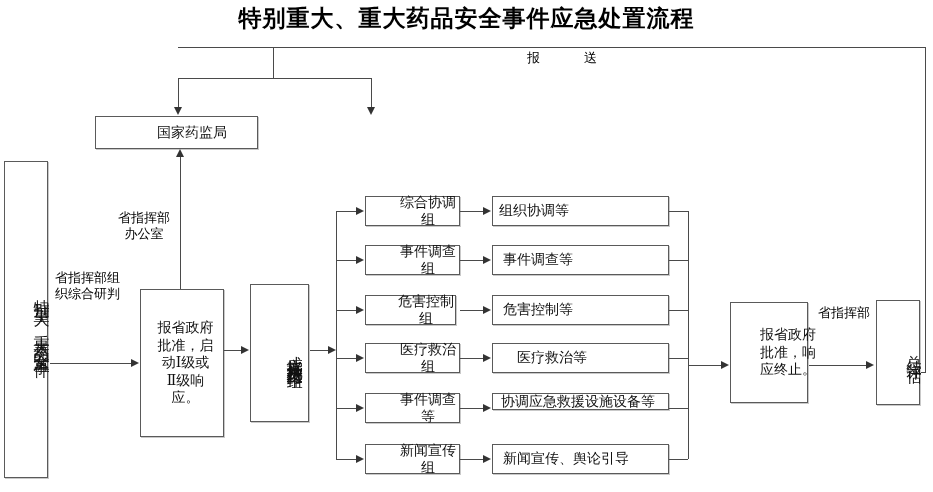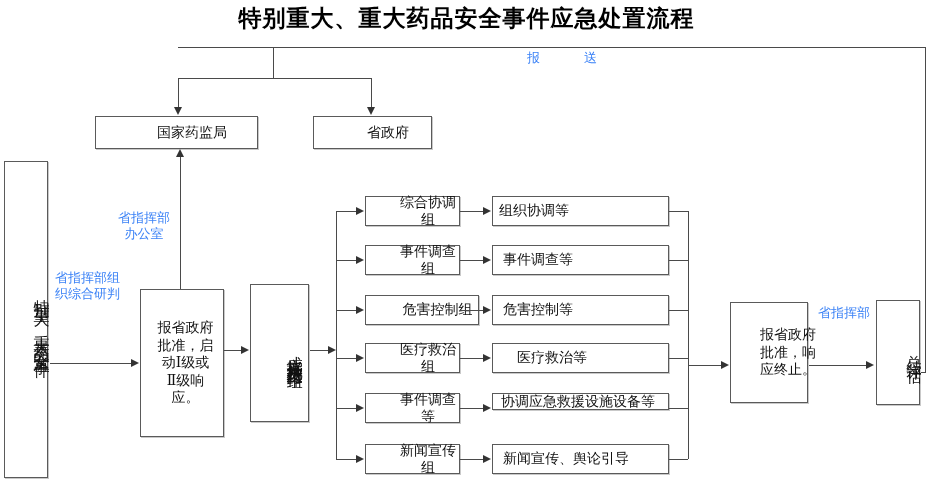--- a/index.html
+++ b/index.html
@@ -91,21 +91,21 @@
     position: absolute;
     width: 0; height: 0;
     border-left: 4.5px solid transparent;
     border-right: 4.5px solid transparent;
     border-bottom: 8px solid #333;
   }
   .lbl {
     position: absolute;
     font-size: 13px;
     line-height: 1.25;
-    color: #3b82f6;
+    color: #000000;
     white-space: pre-line;
     text-align: center;
   }
   .lbl.sp { letter-spacing: 6px; }
 </style>
 </head>
 <body>
 
 <div id="canvas">
 
@@ -119,21 +119,20 @@
 
   <div class="vline" style="left:273px; top:47px; height:31px;"></div>
   <div class="hline" style="left:178px; top:78px; width:194px;"></div>
   <div class="vline" style="left:178px; top:78px; height:30px;"></div>
   <div class="arr-d" style="left:173.5px; top:107px;"></div>
   <div class="vline" style="left:371px; top:78px; height:30px;"></div>
   <div class="arr-d" style="left:366.5px; top:107px;"></div>
 
   <div class="box" style="left:95px; top:116px; width:163px; height:33px;">国家药监局</div>
 
-  <div class="box" style="left:313px; top:116px; width:119px; height:33px;">省政府</div>
 
   <div class="box vert" style="left:4px; top:161px; width:44px; height:317px; font-size:16px;">特别重大、重大药品安全事件</div>
 
   <div class="hline" style="left:50px; top:363px; width:82px;"></div>
   <div class="arr-r" style="left:131px; top:358.5px;"></div>
   <div class="lbl" style="left:55px; top:270px; width:100px; text-align:left;">省指挥部组
 织综合研判</div>
 
   <div class="vline" style="left:180px; top:157px; height:133px;"></div>
   <div class="arr-u" style="left:175.5px; top:149px;"></div>
@@ -172,21 +171,21 @@
       <div class="hline" style="left: 669px; top: 211px; width: 19px;"></div>
       <div class="hline" style="left: 336px; top: 260px; width: 20px;"></div>
       <div class="arr-r" style="left: 356px; top: 255.5px;"></div>
       <div class="box" style="left: 365px; top: 245px; width: 95px; height: 30px;">事件调查组</div>
       <div class="hline" style="left: 460px; top: 260px; width: 23px;"></div>
       <div class="arr-r" style="left: 483px; top: 255.5px;"></div>
       <div class="box" style="left: 492px; top: 245px; width: 177px; height: 30px; justify-content: flex-start; padding-left: 10px; text-align: left;">事件调查等</div>
       <div class="hline" style="left: 669px; top: 260px; width: 19px;"></div>
       <div class="hline" style="left: 336px; top: 310px; width: 20px;"></div>
       <div class="arr-r" style="left: 356px; top: 305.5px;"></div>
-      <div class="box" style="left: 365px; top: 295px; width: 114px; height: 30px;">危害控制组</div>
+      <div class="box" style="left: 365px; top: 295px; width: 91px; height: 30px;">危害控制组</div>
       <div class="hline" style="left: 460px; top: 310px; width: 23px;"></div>
       <div class="arr-r" style="left: 483px; top: 305.5px;"></div>
       <div class="box" style="left: 492px; top: 295px; width: 177px; height: 30px; justify-content: flex-start; padding-left: 10px; text-align: left;">危害控制等</div>
       <div class="hline" style="left: 669px; top: 310px; width: 19px;"></div>
       <div class="hline" style="left: 336px; top: 358px; width: 20px;"></div>
       <div class="arr-r" style="left: 356px; top: 353.5px;"></div>
       <div class="box" style="left: 365px; top: 343px; width: 95px; height: 30px;">医疗救治组</div>
       <div class="hline" style="left: 460px; top: 358px; width: 23px;"></div>
       <div class="arr-r" style="left: 483px; top: 353.5px;"></div>
       <div class="box" style="left: 492px; top: 343px; width: 177px; height: 30px; justify-content: flex-start; padding-left: 24px; text-align: left;">医疗救治等</div>

